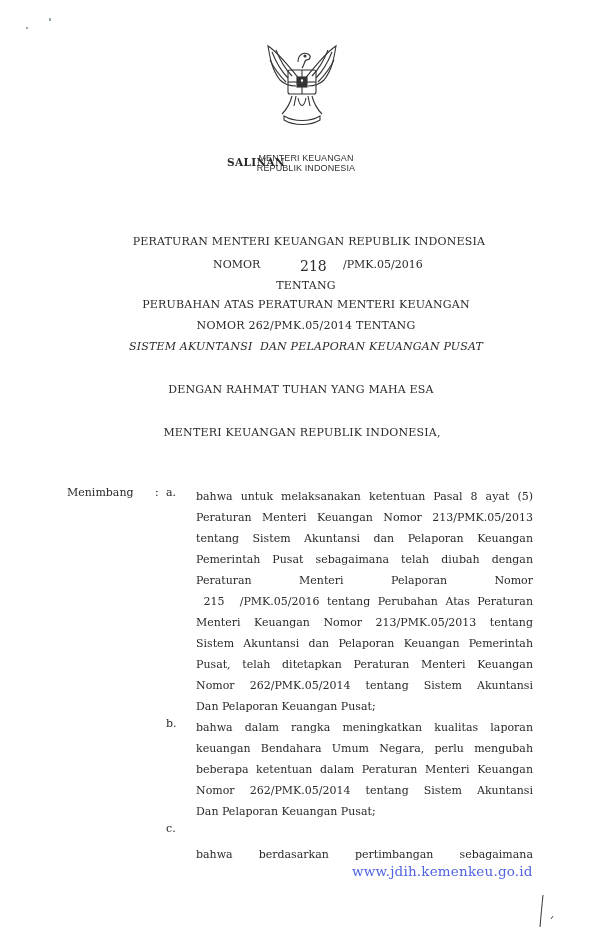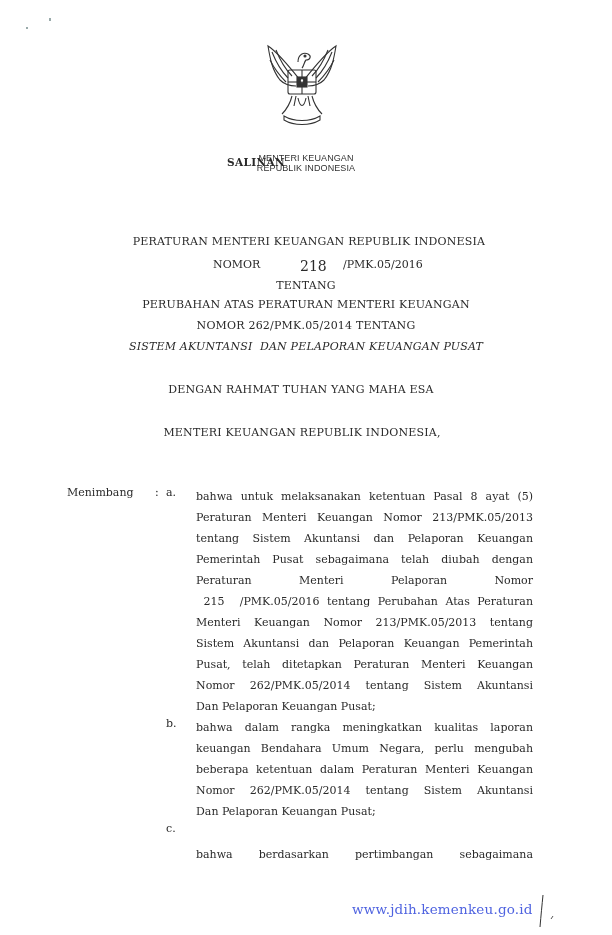--- a/index.html
+++ b/index.html
@@ -13,21 +13,21 @@
   .title-line { left: 0; width: 612px; text-align: center; font-size: 11px; letter-spacing: 0.2px; white-space: pre; }
   .nomor { top: 258px; left: 213px; font-size: 11px; }
   .nomor-num { top: 258px; left: 272px; font-size: 14px; margin-left: 28px; }
   .nomor-suffix { top: 258px; left: 343px; font-size: 11px; }
   .label { left: 67px; top: 486px; font-size: 11px; }
   .colon { left: 155px; top: 486px; font-size: 11px; }
   .letter { left: 166px; font-size: 11px; }
   .para { left: 196px; width: 337px; font-size: 11px; line-height: 21px; text-align: justify; text-align-last: left; }
   .para .ln { display: block; text-align: justify; text-align-last: justify; white-space: nowrap; height: 21px; }
   .para .ln.last { text-align-last: left; }
-  .footer-link { left: 352px; top: 901px; font-size: 13.5px; color: #4f63e0; text-decoration: none; letter-spacing: 0.2px; }
+  .footer-link { left: 352px; top: 863px; font-size: 13.5px; color: #4f63e0; text-decoration: none; letter-spacing: 0.2px; }
   .signature-mark { left: 536px; top: 893px; width: 22px; height: 36px; }
   .speck { width: 2px; height: 3px; background: #9aa; }
 </style>
 </head>
 <body>
 
 <div class="abs speck" style="left:49px;top:18px;"></div>
 <div class="abs speck" style="left:26px;top:27px;width:2px;height:2px;"></div>
 
 <div class="abs emblem">

